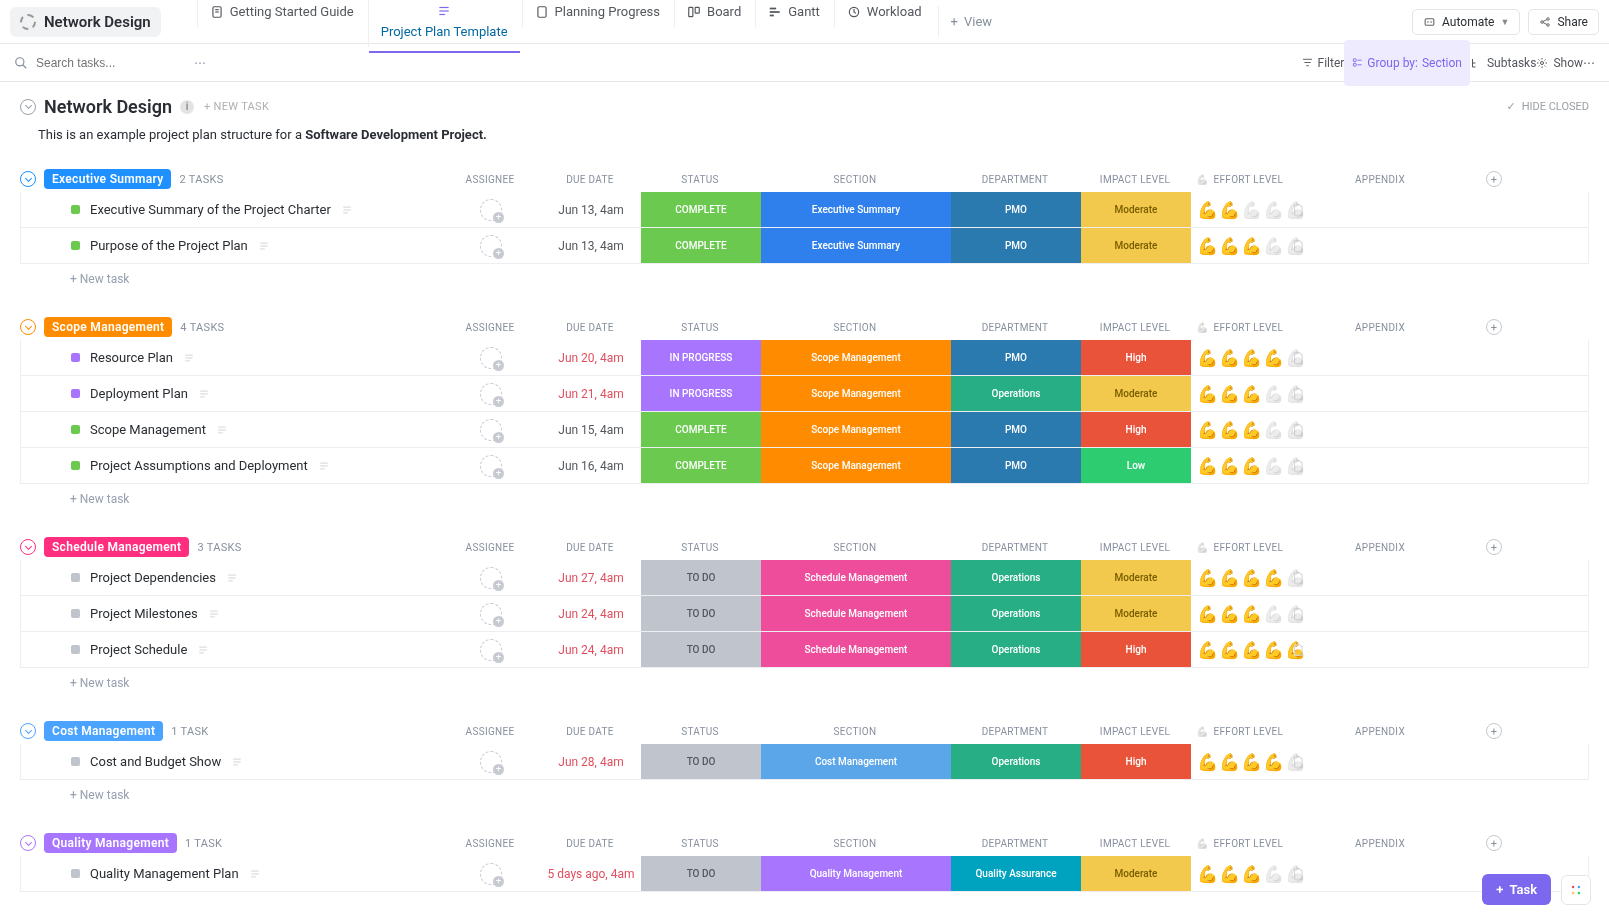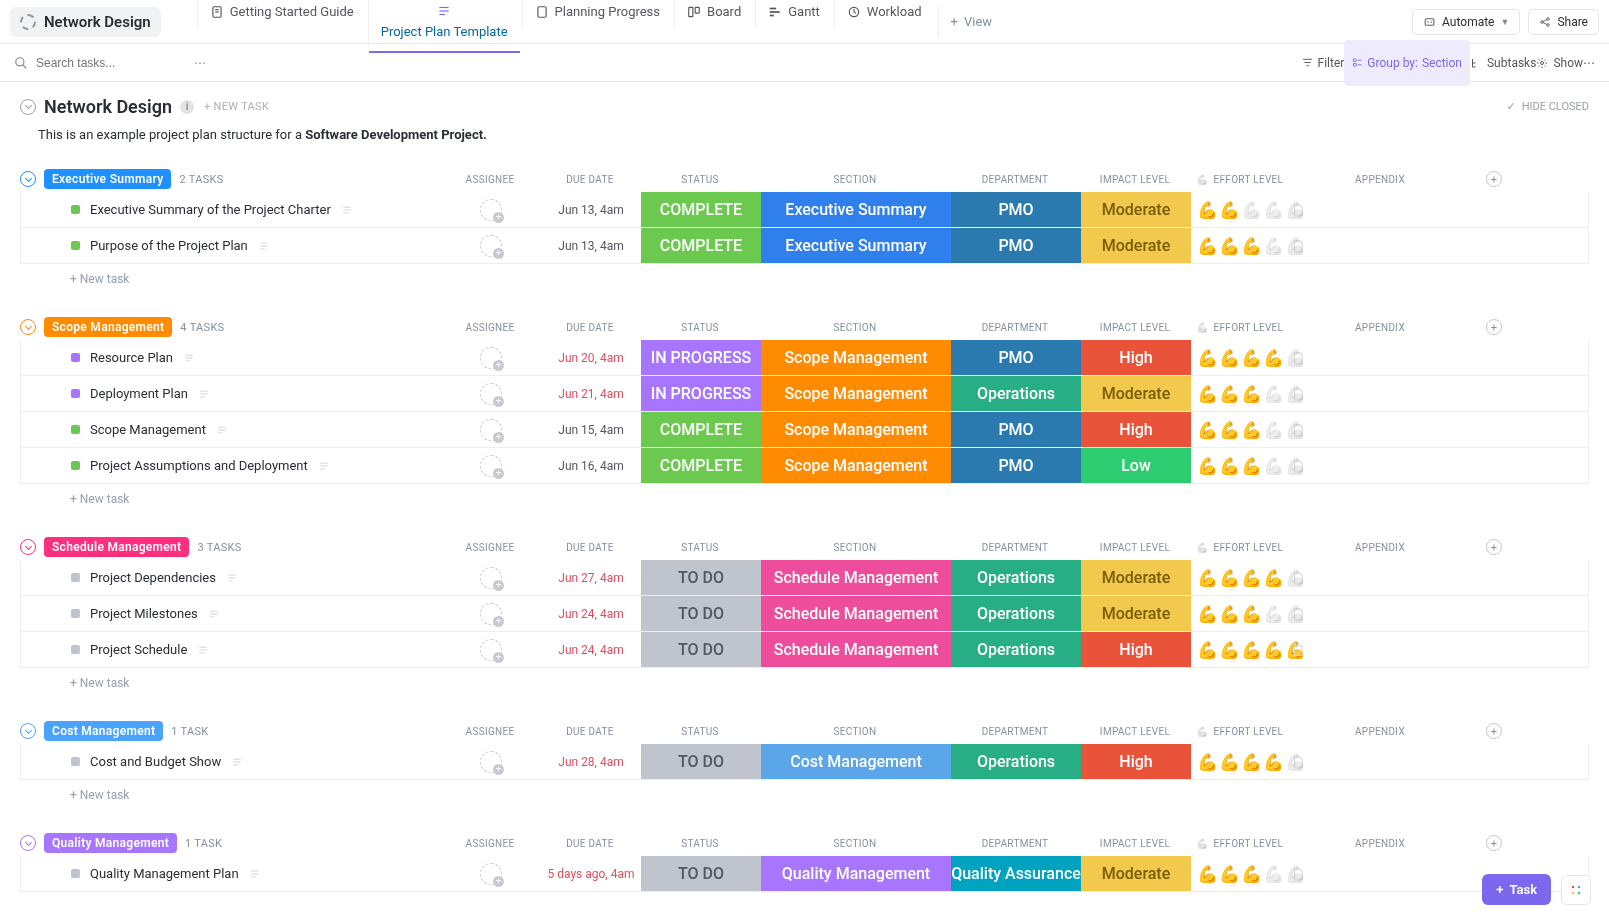--- a/index.html
+++ b/index.html
@@ -40,21 +40,21 @@
   .task-row:first-of-type { border-top:1px solid #eceef1;}
   .task-name-cell { display:flex; align-items:center; gap:10px; padding-left:50px;}
   .status-dot { width:9px; height:9px; border-radius:2px;}
   .task-name { font-size:13px; color:#2a2e34;}
   .desc-icon { color:#c7cbd1; font-size:11px;}
   .assignee-cell { display:flex; justify-content:center;}
   .avatar-empty { width:22px; height:22px; border:1.3px dashed #c7cbd1; border-radius:50%; position:relative;}
   .avatar-empty::after { content:"+"; position:absolute; right:-3px; bottom:-3px; width:11px; height:11px; background:#c7cbd1; color:#fff; font-size:9px; border-radius:50%; display:flex; align-items:center; justify-content:center;}
   .date-cell { text-align:center; font-size:12px; color:#54575d;}
   .date-cell.overdue { color:#e04f5f;}
-  .tag-cell { height:100%; display:flex; align-items:center; justify-content:center; color:#fff; font-size:16px; font-weight:500;}
+  .tag-cell { height:100%; display:flex; align-items:center; justify-content:center; color:#fff; font-size:10px; font-weight:500;}
   .effort-cell { display:flex; gap:1px; padding-left:6px; font-size:17px;}
   .appendix-cell { text-align:center; color:#d6d9de;}
   .new-task-row { padding:8px 0 0 50px; color:#97a0af; font-size:12px; cursor:pointer;}
   .search-input { border:none; outline:none; font-size:12px; color:#54575d; width:140px;}
   .search-wrap { display:flex; align-items:center; gap:8px;}
   .fab { position:fixed; right:18px; bottom:14px; display:flex; gap:10px; align-items:center;}
   .fab-task { background:#7b68ee; color:#fff; padding:8px 14px; border-radius:6px; font-size:13px; font-weight:600; display:flex; gap:6px; align-items:center; cursor:pointer;}
   .fab-apps { width:30px; height:30px; border:1px solid #e4e4e4; border-radius:6px; display:flex; align-items:center; justify-content:center; cursor:pointer; background:#fff;}
   .col-right { padding-right:8px;}
   svg { display:block; }

